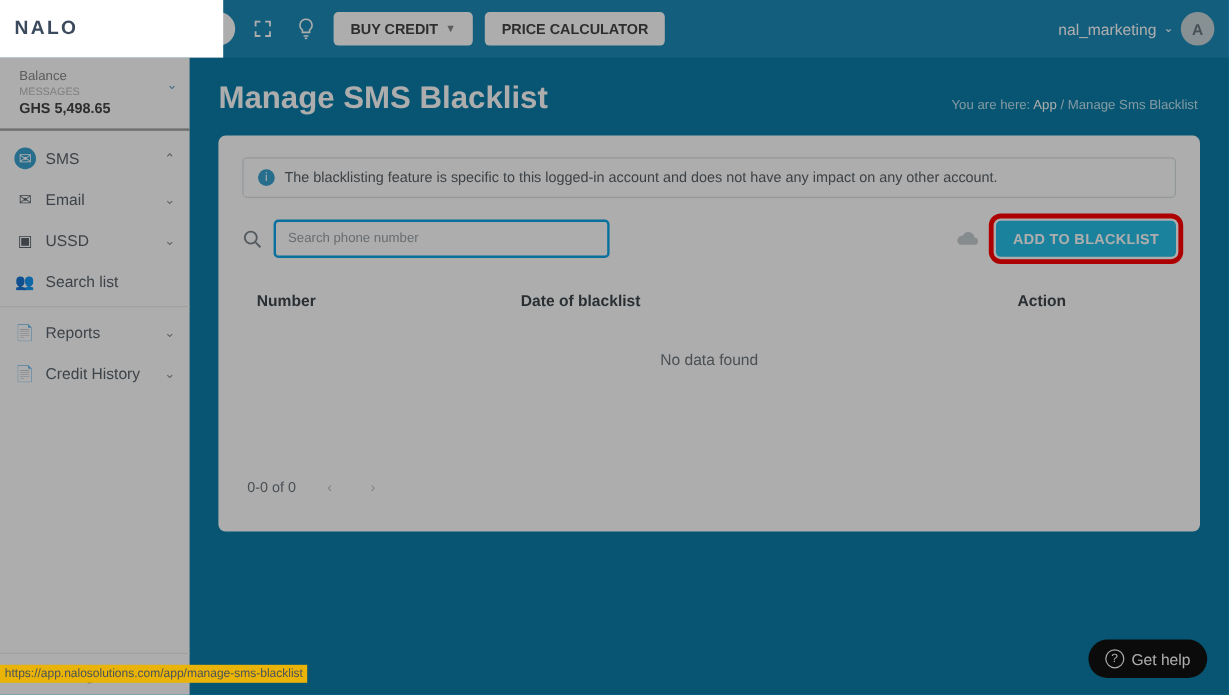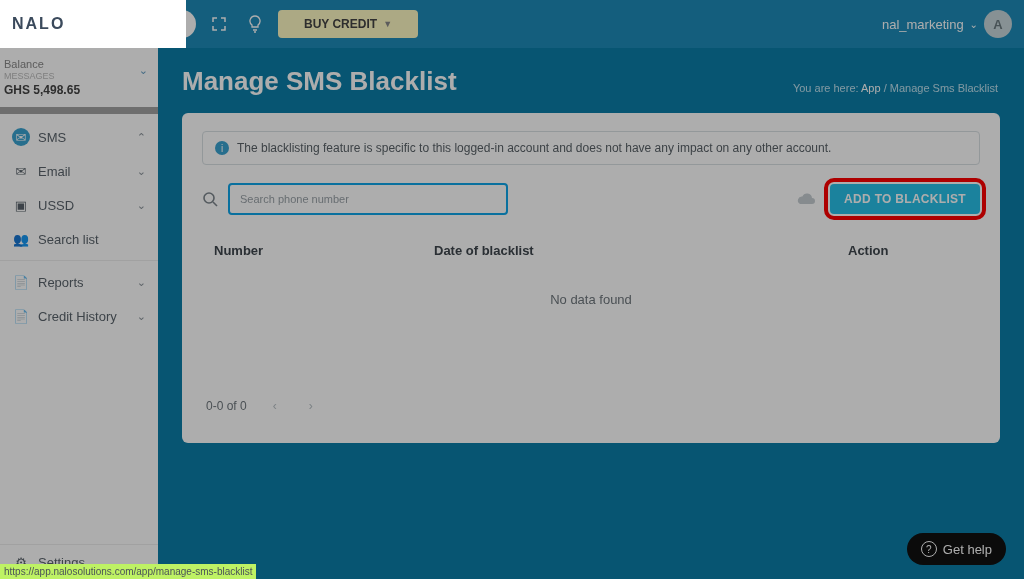--- a/index.html
+++ b/index.html
@@ -1,28 +1,28 @@
 <!DOCTYPE html>
 <html><head>
 <meta charset="utf-8">
 <style>
 *{box-sizing:border-box;margin:0;padding:0;font-family:Arial,Helvetica,sans-serif}
 body{width:1024px;height:579px;overflow:hidden;background:#0b7ea8;position:relative}
 .topbar{height:48px;background:#1e8bb8;display:flex;align-items:center;padding:0 12px;gap:10px}
 .sidebar-toggle{width:28px;height:28px;border-radius:50%;background:#fff;display:flex;align-items:center;justify-content:center;color:#1e8bb8;font-size:14px;font-weight:bold;cursor:pointer}
 .top-icon{width:26px;height:26px;display:flex;align-items:center;justify-content:center;color:#fff;cursor:pointer}
-.btn{background:#fef9c3;border:none;border-radius:4px;padding:7px 26px;font-size:12px;font-weight:600;color:#444;cursor:pointer;display:flex;align-items:center;gap:6px}
+.btn{background:#ffffff;border:none;border-radius:4px;padding:7px 14px;font-size:12px;font-weight:600;color:#444;cursor:pointer;display:flex;align-items:center;gap:6px}
 .top-spacer{flex:1}
 .user{display:flex;align-items:center;gap:6px;color:#fff;font-size:13px;cursor:pointer}
 .avatar{width:28px;height:28px;border-radius:50%;background:#c7d6db;display:flex;align-items:center;justify-content:center;color:#6b7a7f;font-size:13px;font-weight:600}
 .layout{display:flex;height:calc(100% - 48px)}
 .sidebar{width:158px;background:#fff;display:flex;flex-direction:column;font-size:13px;color:#555}
 .logo{height:48px;position:absolute;top:0;left:0;width:186px;background:#fff;display:flex;align-items:center;padding:0 12px;z-index:2}
 .logo-text{font-weight:800;letter-spacing:2px;color:#3b4a5c;font-size:16px;position:relative}
-.balance{padding:10px 4px;border-bottom:7px solid #a3a3a3;position:relative}
+.balance{padding:10px 16px;border-bottom:2px solid #a3a3a3;position:relative}
 .balance-label{font-size:11px;color:#888}
 .balance-sub{font-size:9px;color:#bbb;margin-top:1px}
 .balance-val{font-size:12px;font-weight:700;color:#444;margin-top:2px}
 .balance .chev{position:absolute;right:10px;top:16px;color:#68a0c4;font-size:11px}
 .nav{padding:6px 0}
 .nav-item{display:flex;align-items:center;padding:8px 12px;gap:8px;cursor:pointer;color:#5b646c}
 .nav-item.section{font-weight:500}
 .nav-item .ic{width:18px;height:18px;display:flex;align-items:center;justify-content:center;font-size:13px}
 .nav-item .chev{margin-left:auto;font-size:11px;color:#8a939a}
 .nav-sub{padding-left:34px;font-size:12px;color:#646b72}
@@ -47,21 +47,21 @@
 .table{margin-top:28px;flex:1}
 .thead{display:flex;font-size:13px;font-weight:700;color:#3e464d;padding:0 12px}
 .th1{flex:0 0 220px}
 .th2{flex:1}
 .th3{flex:0 0 120px}
 .empty{text-align:center;color:#6f777d;font-size:13px;padding:34px 0}
 .pager{margin-top:auto;display:flex;justify-content:flex-start;align-items:center;gap:20px;font-size:12px;color:#6f777d;padding:6px 4px}
 .pager .pg-btn{color:#b8c0c5;cursor:pointer;padding:4px 6px}
 .get-help{position:absolute;right:18px;bottom:14px;background:#111;color:#fff;border-radius:18px;padding:8px 14px;font-size:13px;display:flex;align-items:center;gap:6px;cursor:pointer}
 .get-help .qm{width:16px;height:16px;border:1.5px solid #fff;border-radius:50%;display:flex;align-items:center;justify-content:center;font-size:10px}
-.statusbar{position:absolute;bottom:0;left:0;background:#bef264;color:#4b5358;font-size:10px;padding:2px 4px;z-index:5}
+.statusbar{position:absolute;bottom:10px;left:0;background:#eab308;color:#4b5358;font-size:10px;padding:2px 4px;z-index:5}
 .overlay{position:absolute;inset:0;background:rgba(0,0,0,0.32);pointer-events:none}
 .sms-ic{background:#3aa3d0;color:#fff;border-radius:50%;width:18px;height:18px;font-size:10px}
 svg{display:block}
 </style>
 </head>
 <body>
 
 <div class="logo">
   <span class="logo-text">NALO</span>
 </div>
@@ -75,20 +75,23 @@
       </svg>
   </div>
   <div class="top-icon">
     <svg width="14" height="18" viewBox="0 0 14 18" fill="none" stroke="#fff" stroke-width="1.3">
         <path d="M7 1a5 5 0 0 0-3 9v2h6v-2a5 5 0 0 0-3-9zM5 15h4M6 17h2"></path>
       </svg>
   </div>
   <button class="btn">
     <span>BUY CREDIT</span>
     <span style="font-size:9px;color:#888">▼</span>
+  </button>
+  <button class="btn">
+    <span>PRICE CALCULATOR</span>
   </button>
   <div class="top-spacer"></div>
   <div class="user">
     <span>nal_marketing</span>
     <span style="font-size:10px">⌄</span>
     <span class="avatar">A</span>
   </div>
 </div>
 
 <div class="layout">

